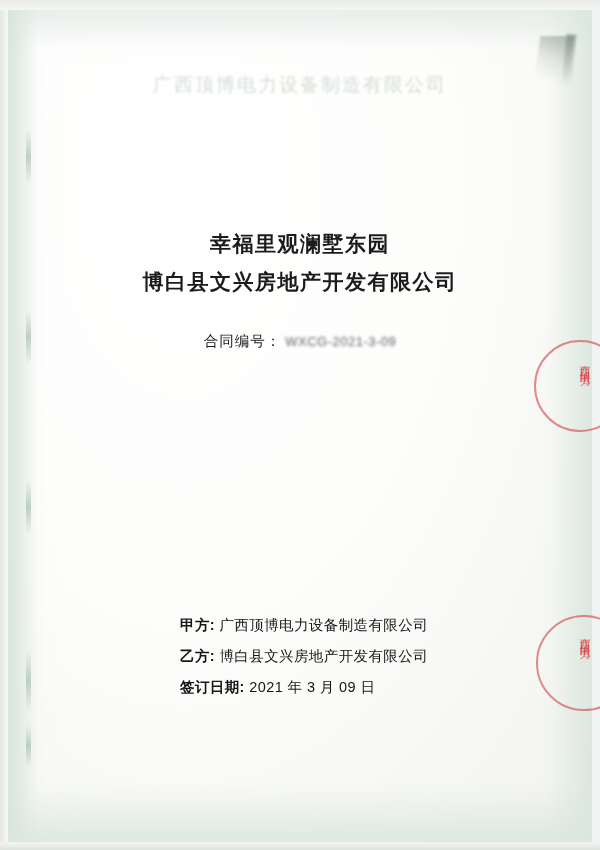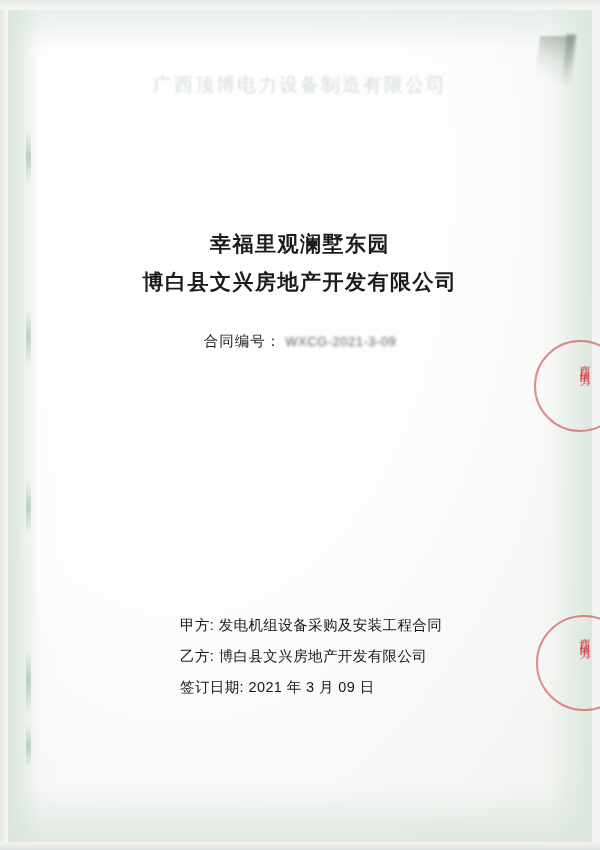--- a/index.html
+++ b/index.html
@@ -168,21 +168,21 @@
     text-align: left;
   }
   .party-row {
     font-family: "Liberation Sans", sans-serif;
     font-size: 14.5px;
     color: #161616;
     line-height: 31px;
     letter-spacing: 0.4px;
     white-space: nowrap;
   }
-  .party-row .k { font-weight: normal; }
+  .party-row .k { font-weight: bold; }
   .party-row .v { font-weight: normal; }
 
   
   .seal {
     position: absolute;
     border: 2.2px solid rgba(206, 48, 52, 0.55);
     border-radius: 50%;
     color: rgba(206, 48, 52, 0.62);
     font-family: "Liberation Sans", sans-serif;
     text-align: center;
@@ -265,21 +265,21 @@
       <div class="title-line">博白县文兴房地产开发有限公司</div>
     </div>
 
     <div class="contract-no">
       <span class="label">合同编号：</span><span class="value">WXCG-2021-3-09</span>
     </div>
 
     <div class="parties">
       <div class="party-row">
         <span class="k">甲方:</span>
-        <span class="v">发电机组设备采购及安装工程合同</span>
+        <span class="v">广西顶博电力设备制造有限公司</span>
       </div>
       <div class="party-row">
         <span class="k">乙方:</span>
         <span class="v">博白县文兴房地产开发有限公司</span>
       </div>
       <div class="party-row">
         <span class="k">签订日期:</span>
         <span class="v">2021 年 3 月 09 日</span>
       </div>
     </div>

